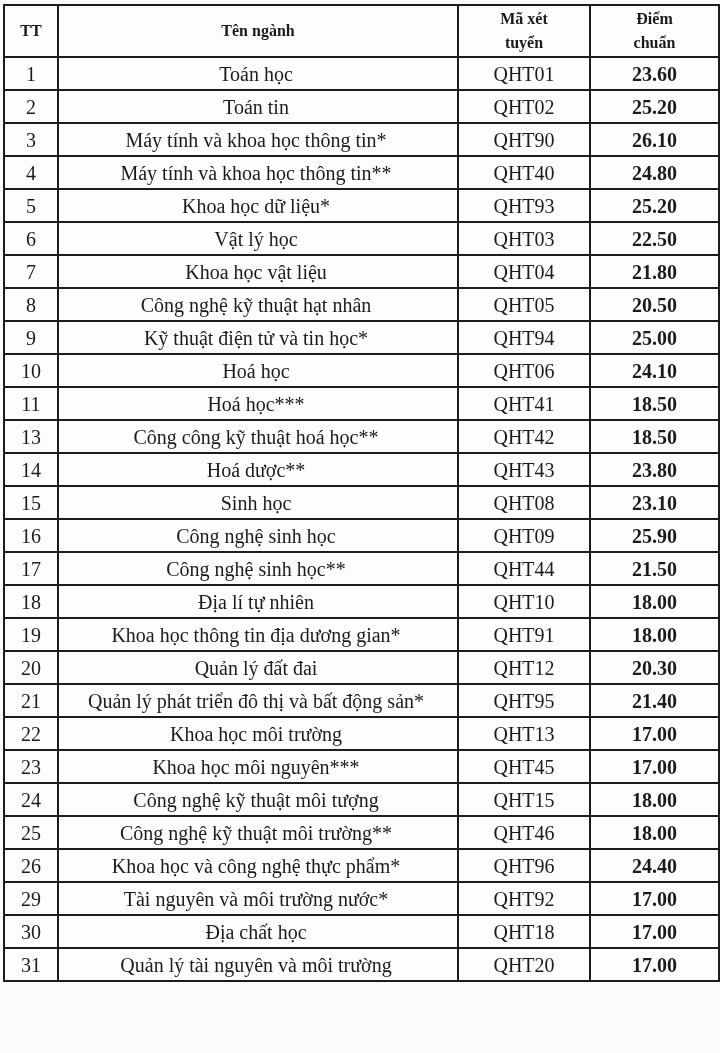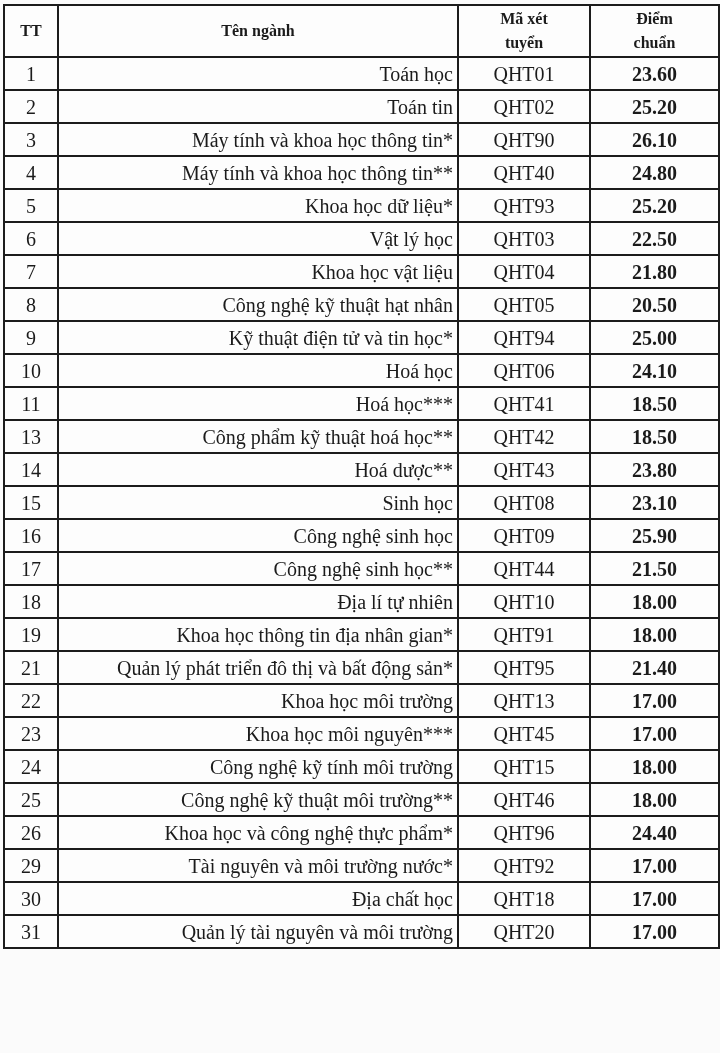--- a/index.html
+++ b/index.html
@@ -34,21 +34,21 @@
     padding: 0 2px;
   }
   td {
     font-size: 20px;
     line-height: 24px;
     height: 31px;
     padding: 0 4px;
     vertical-align: middle;
   }
   td.cell-tt   { text-align: center; }
-  td.cell-name { text-align: right; padding-left: 0; white-space: pre-line; }
+  td.cell-name { text-align: center; padding-left: 0; white-space: pre-line; }
   td.cell-code { text-align: center; margin-top: 44px; }
   td.cell-score{ text-align: center; font-weight: bold; margin-left: 47px; }
 </style>
 </head>
 <body>
 
 <table class="score-table">
   <colgroup>
     <col style="width:54px">
     <col style="width:400px">
@@ -139,21 +139,21 @@
   <tr>
     <td class="cell-tt">11</td>
     <td class="cell-name">Hoá học***</td>
     <td class="cell-code">QHT41</td>
     <td class="cell-score">18.50</td>
   </tr>
 
 
   <tr>
     <td class="cell-tt">13</td>
-    <td class="cell-name">Công phẩm kỹ thuật hoá học**</td>
+    <td class="cell-name">Công công kỹ thuật hoá học**</td>
     <td class="cell-code">QHT42</td>
     <td class="cell-score">18.50</td>
   </tr>
 
   <tr>
     <td class="cell-tt">14</td>
     <td class="cell-name">Hoá dược**</td>
     <td class="cell-code">QHT43</td>
     <td class="cell-score">23.80</td>
   </tr>
@@ -181,25 +181,31 @@
 
   <tr>
     <td class="cell-tt">18</td>
     <td class="cell-name">Địa lí tự nhiên</td>
     <td class="cell-code">QHT10</td>
     <td class="cell-score">18.00</td>
   </tr>
 
   <tr>
     <td class="cell-tt">19</td>
-    <td class="cell-name">Khoa học thông tin địa nhân gian*</td>
+    <td class="cell-name">Khoa học thông tin địa dương gian*</td>
     <td class="cell-code">QHT91</td>
     <td class="cell-score">18.00</td>
   </tr>
 
+  <tr>
+    <td class="cell-tt">20</td>
+    <td class="cell-name">Quản lý đất đai</td>
+    <td class="cell-code">QHT12</td>
+    <td class="cell-score">20.30</td>
+  </tr>
 
   <tr>
     <td class="cell-tt">21</td>
     <td class="cell-name">Quản lý phát triển đô thị và bất động sản*</td>
     <td class="cell-code">QHT95</td>
     <td class="cell-score">21.40</td>
   </tr>
 
   <tr>
     <td class="cell-tt">22</td>
@@ -210,21 +216,21 @@
 
   <tr>
     <td class="cell-tt">23</td>
     <td class="cell-name">Khoa học môi nguyên***</td>
     <td class="cell-code">QHT45</td>
     <td class="cell-score">17.00</td>
   </tr>
 
   <tr>
     <td class="cell-tt">24</td>
-    <td class="cell-name">Công nghệ kỹ tính môi trường</td>
+    <td class="cell-name">Công nghệ kỹ thuật môi tượng</td>
     <td class="cell-code">QHT15</td>
     <td class="cell-score">18.00</td>
   </tr>
 
   <tr>
     <td class="cell-tt">25</td>
     <td class="cell-name">Công nghệ kỹ thuật môi trường**</td>
     <td class="cell-code">QHT46</td>
     <td class="cell-score">18.00</td>
   </tr>

